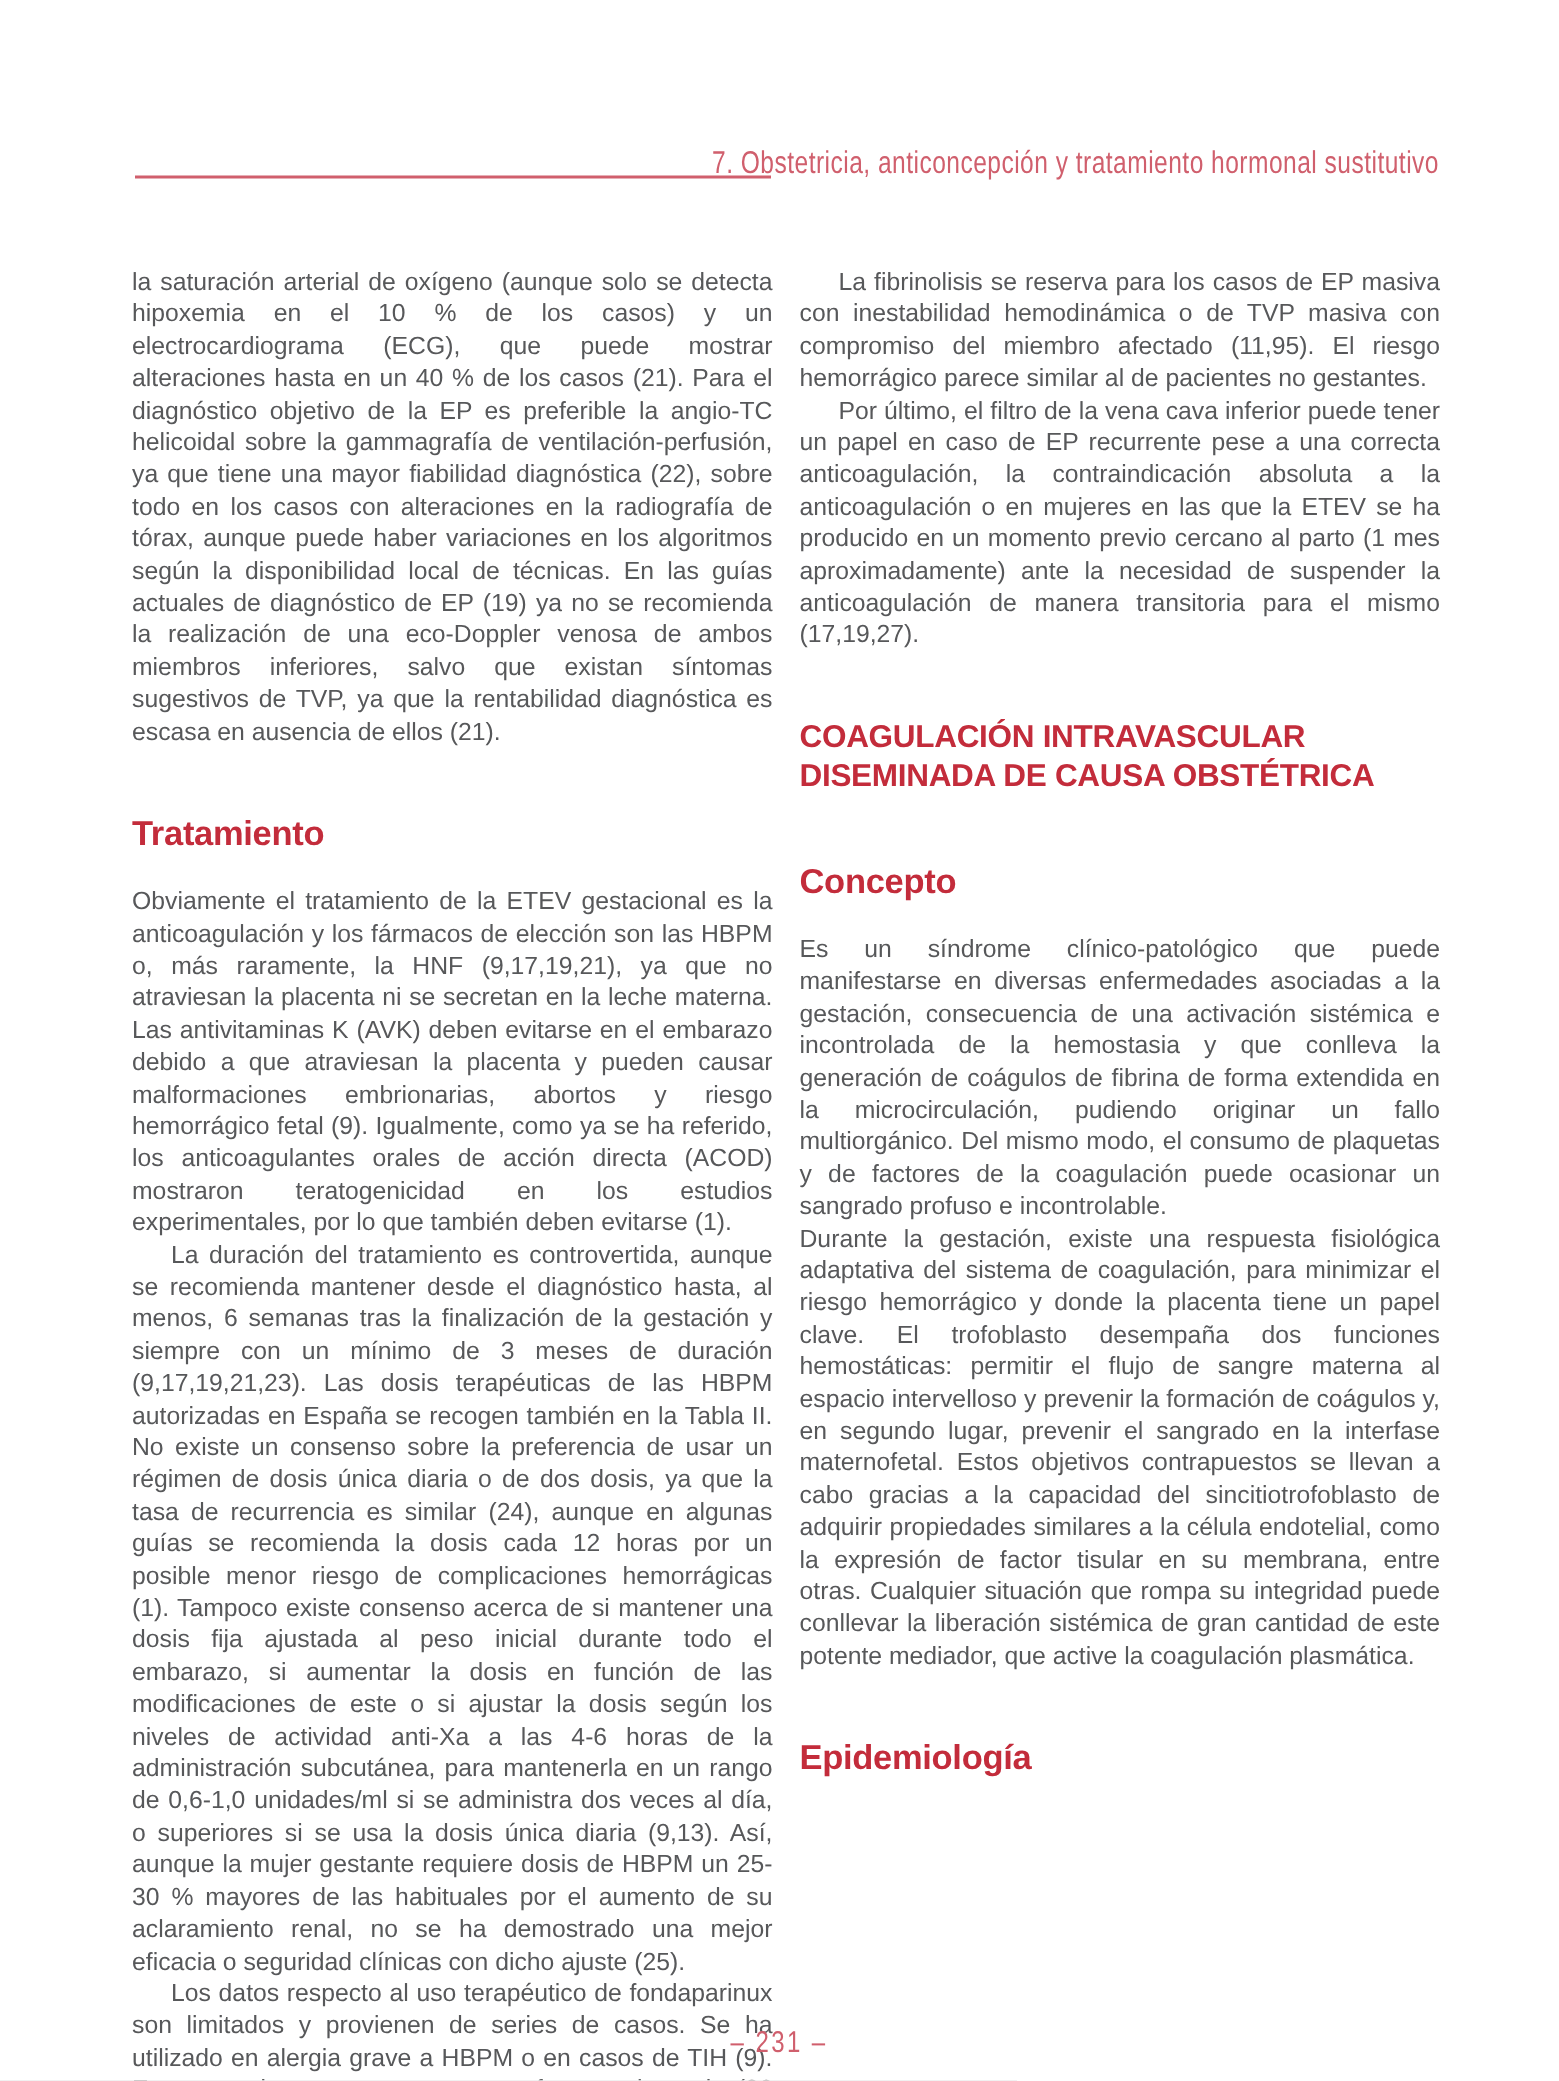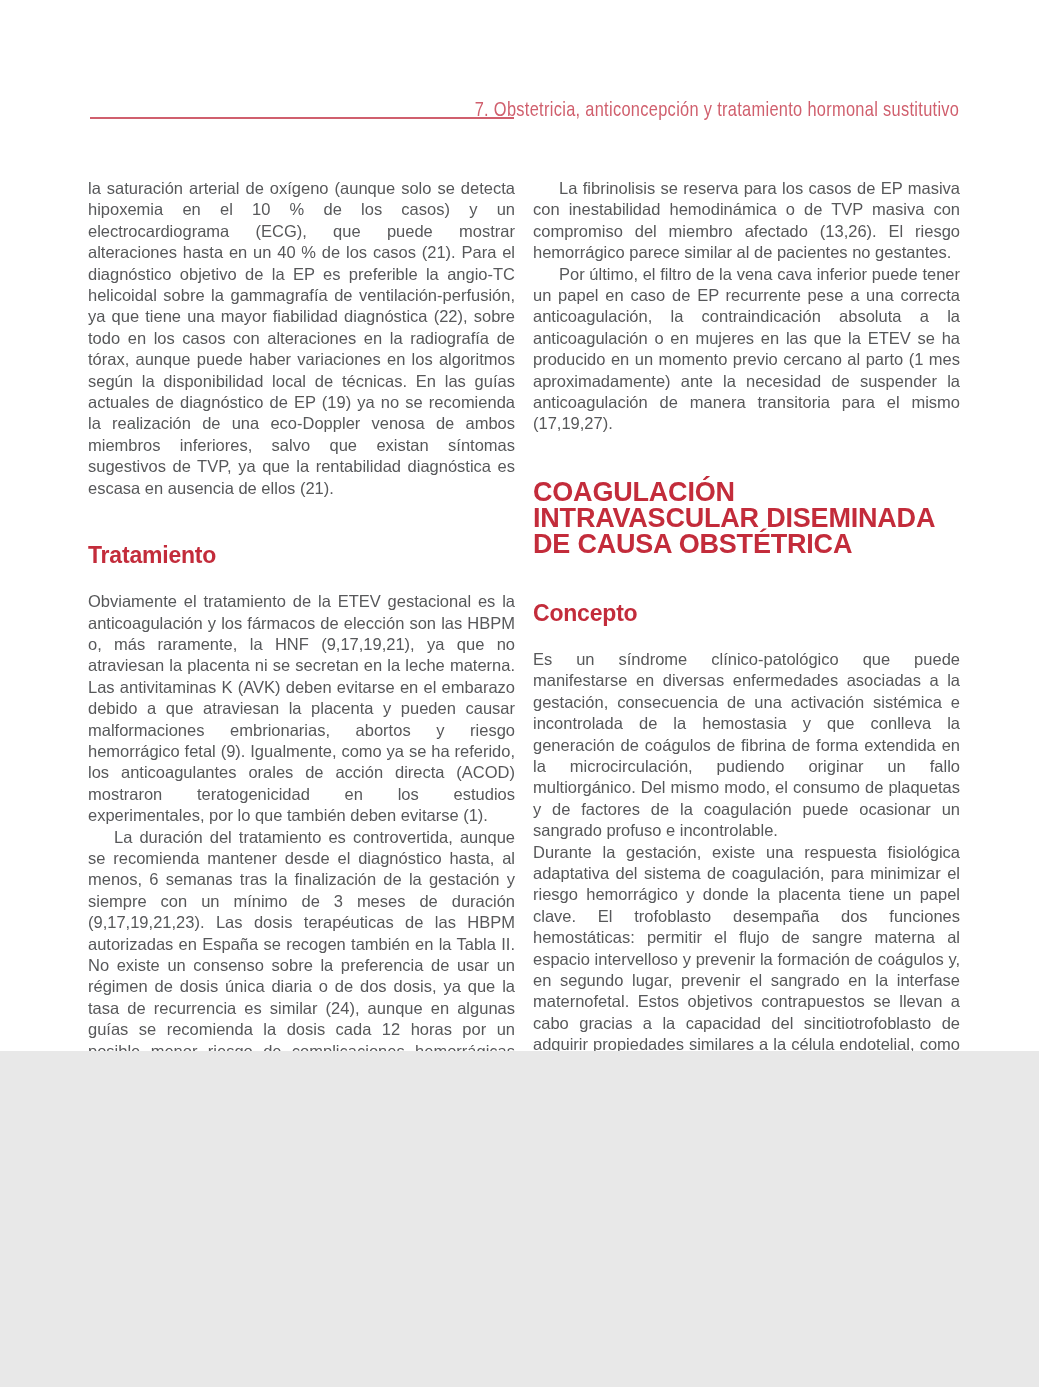--- a/index.html
+++ b/index.html
@@ -3,21 +3,21 @@
 <meta charset="utf-8">
 <style>
   html, body {
     margin: 0;
     padding: 0;
     background: #e8e8e8;
   }
   .page {
     position: relative;
     width: 1039px;
-    height: 1051px;
+    height: 1387px;
     margin: 0 auto;
     background: #ffffff;
     font-family: "Liberation Sans", sans-serif;
     overflow: hidden;
   }
 
   
   .header-rule {
     position: absolute;
     left: 90px;
@@ -55,21 +55,21 @@
   .body-p {
     margin: 0;
     hyphens: auto;
     -webkit-hyphens: auto;
   }
   .body-p.indent { text-indent: 26px; }
 
   
   .section-title {
     color: var(--accent-red, #c32c3b);
-    font-size: 27px;
+    font-size: 21px;
     line-height: 26px;
     font-weight: 700;
     letter-spacing: -0.2px;
     margin: 44px 0 0 0;
     text-align: left;
   }
   .sub-title {
     color: var(--accent-red, #c32c3b);
     font-size: 23px;
     line-height: 28px;
@@ -110,21 +110,21 @@
     <h2 class="sub-title">Tratamiento</h2>
 
     <p class="body-p">Obviamente el tratamiento de la ETEV gestacional es la anticoagulación y los fármacos de elección son las HBPM o, más raramente, la HNF (9,17,19,21), ya que no atraviesan la placenta ni se secretan en la leche materna. Las antivitaminas K (AVK) deben evitarse en el embarazo debido a que atraviesan la placenta y pueden causar malformaciones embrionarias, abortos y riesgo hemorrágico fetal (9). Igualmente, como ya se ha referido, los anticoagulantes orales de acción directa (ACOD) mostraron teratogenicidad en los estudios experimentales, por lo que también deben evitarse (1).</p>
 
     <p class="body-p indent">La duración del tratamiento es controvertida, aunque se recomienda mantener desde el diagnóstico hasta, al menos, 6 semanas tras la finalización de la gestación y siempre con un mínimo de 3 meses de duración (9,17,19,21,23). Las dosis terapéuticas de las HBPM autorizadas en España se recogen también en la Tabla II. No existe un consenso sobre la preferencia de usar un régimen de dosis única diaria o de dos dosis, ya que la tasa de recurrencia es similar (24), aunque en algunas guías se recomienda la dosis cada 12 horas por un posible menor riesgo de complicaciones hemorrágicas (1). Tampoco existe consenso acerca de si mantener una dosis fija ajustada al peso inicial durante todo el embarazo, si aumentar la dosis en función de las modificaciones de este o si ajustar la dosis según los niveles de actividad anti-Xa a las 4-6 horas de la administración subcutánea, para mantenerla en un rango de 0,6-1,0 unidades/ml si se administra dos veces al día, o superiores si se usa la dosis única diaria (9,13). Así, aunque la mujer gestante requiere dosis de HBPM un 25-30 % mayores de las habituales por el aumento de su aclaramiento renal, no se ha demostrado una mejor eficacia o seguridad clínicas con dicho ajuste (25).</p>
 
     <p class="body-p indent">Los datos respecto al uso terapéutico de fondaparinux son limitados y provienen de series de casos. Se ha utilizado en alergia grave a HBPM o en casos de TIH (9). Es necesario tener en cuenta su efecto prolongado (36 horas) cuando se programe el parto o una anestesia regional.</p>
   </div>
 
   <div class="col right">
-    <p class="body-p indent">La fibrinolisis se reserva para los casos de EP masiva con inestabilidad hemodinámica o de TVP masiva con compromiso del miembro afectado (13,26). El riesgo hemorrágico parece similar al de pacientes no gestantes.</p>
+    <p class="body-p indent">La fibrinolisis se reserva para los casos de EP masiva con inestabilidad hemodinámica o de TVP masiva con compromiso del miembro afectado (11,95). El riesgo hemorrágico parece similar al de pacientes no gestantes.</p>
 
     <p class="body-p indent">Por último, el filtro de la vena cava inferior puede tener un papel en caso de EP recurrente pese a una correcta anticoagulación, la contraindicación absoluta a la anticoagulación o en mujeres en las que la ETEV se ha producido en un momento previo cercano al parto (1 mes aproximadamente) ante la necesidad de suspender la anticoagulación de manera transitoria para el mismo (17,19,27).</p>
 
     <h1 class="section-title">COAGULACIÓN INTRAVASCULAR DISEMINADA DE CAUSA OBSTÉTRICA</h1>
 
     <h2 class="sub-title first-after-section">Concepto</h2>
 
     <p class="body-p">Es un síndrome clínico-patológico que puede manifestarse en diversas enfermedades asociadas a la gestación, consecuencia de una activación sistémica e incontrolada de la hemostasia y que conlleva la generación de coágulos de fibrina de forma extendida en la microcirculación, pudiendo originar un fallo multiorgánico. Del mismo modo, el consumo de plaquetas y de factores de la coagulación puede ocasionar un sangrado profuso e incontrolable.</p>
 
 

